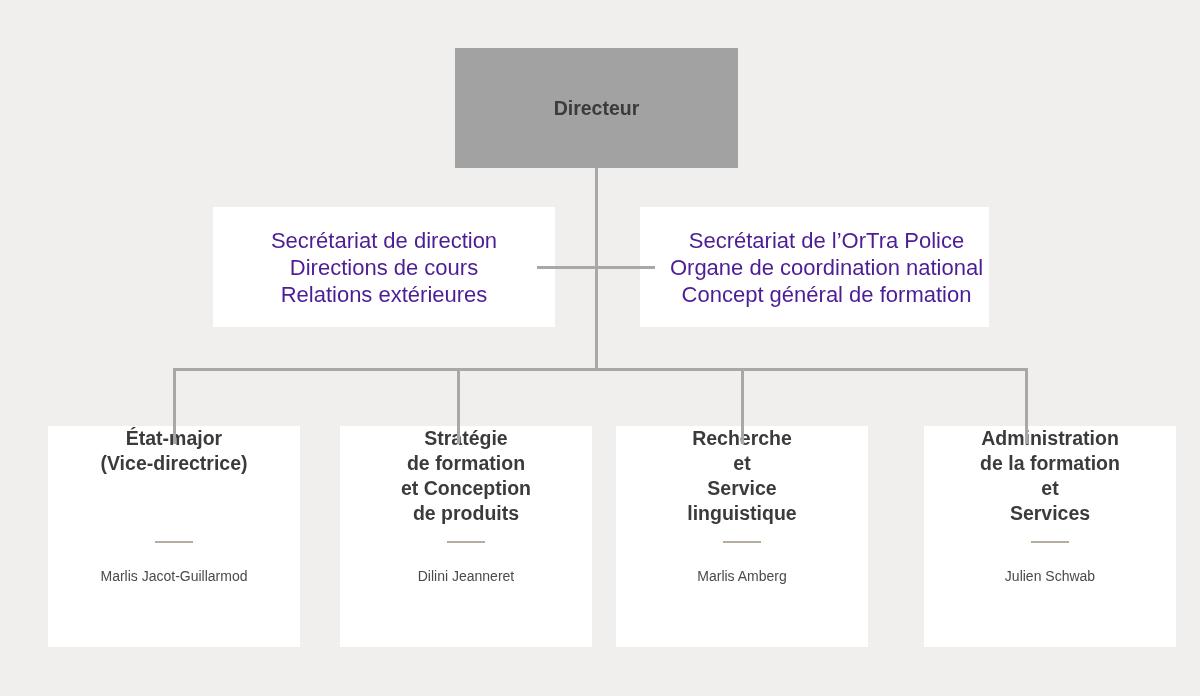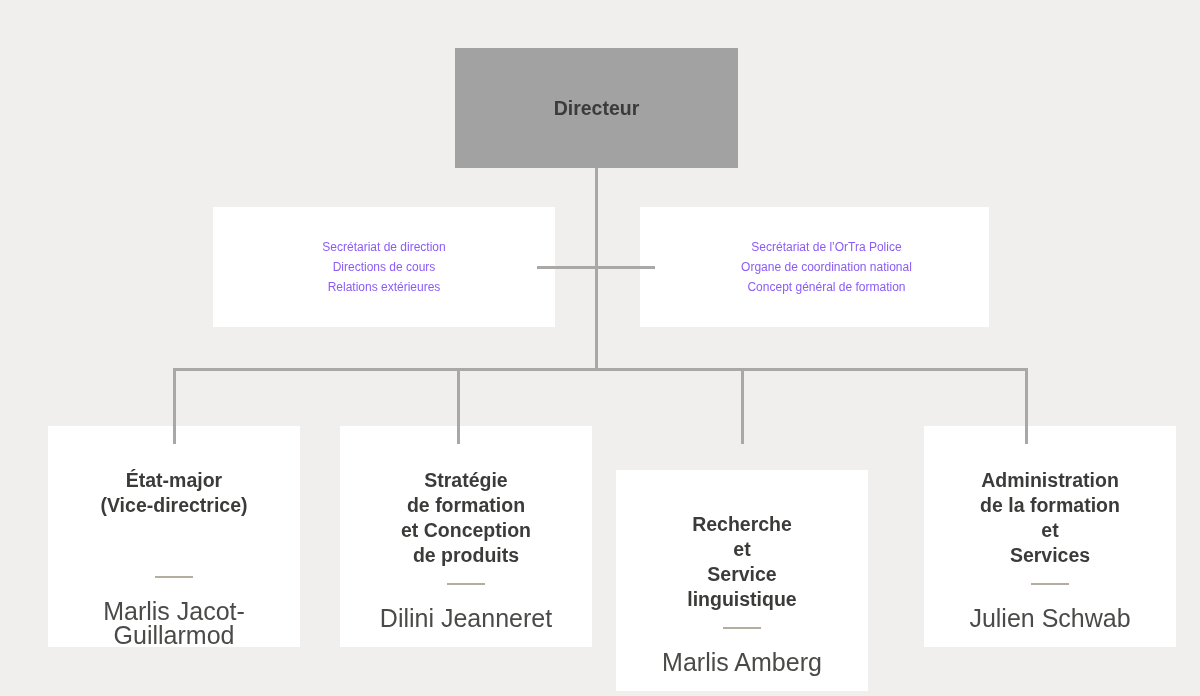--- a/index.html
+++ b/index.html
@@ -46,55 +46,54 @@
     top: 207px;
     height: 120px;
     background: #ffffff;
     display: flex;
     justify-content: center;
     align-items: center;
   }
   .staff-left  { left: 213px; width: 342px; }
   .staff-right { left: 640px; width: 349px; padding-left: 24px; }
   .staff .staff-lines {
-    font-size: 12px;
-    color: #8b5cf6;
-    line-height: 20px;
+    font-size: 22px;
+    color: #4c1d95;
+    line-height: 27px;
     white-space: pre-line;
   }
   
   .dept {
     top: 426px;
     width: 252px; height: 221px;
     background: #ffffff;
     display: flex;
     flex-direction: column;
     align-items: center;
-    padding-top: 42px;
   }
   .dept-1 { left: 48px; }
   .dept-2 { left: 340px; }
-  .dept-3 { left: 616px; margin-top: 44px; }
+  .dept-3 { left: 616px; }
   .dept-4 { left: 924px; }
   .dept .dept-title {
     height: 115px;
     font-size: 19.5px;
     font-weight: bold;
     color: #3b3b3a;
     line-height: 25px;
     white-space: pre-line;
   }
   .dept .sep {
     width: 38px;
     height: 0;
     border-top: 2px solid #b5ad9f;
     margin: 0 0 21px 0;
   }
   .dept .dept-name {
-    font-size: 25px;
+    font-size: 14px;
     color: #4a4a48;
     line-height: 24px;
   }
   
   .line {
     position: absolute;
     background: #a9a8a7;
   }
   .v-director { left: 595px; top: 168px; width: 3px; height: 203px; }
   .h-staff    { left: 537px; top: 266px; width: 118px; height: 3px; }

